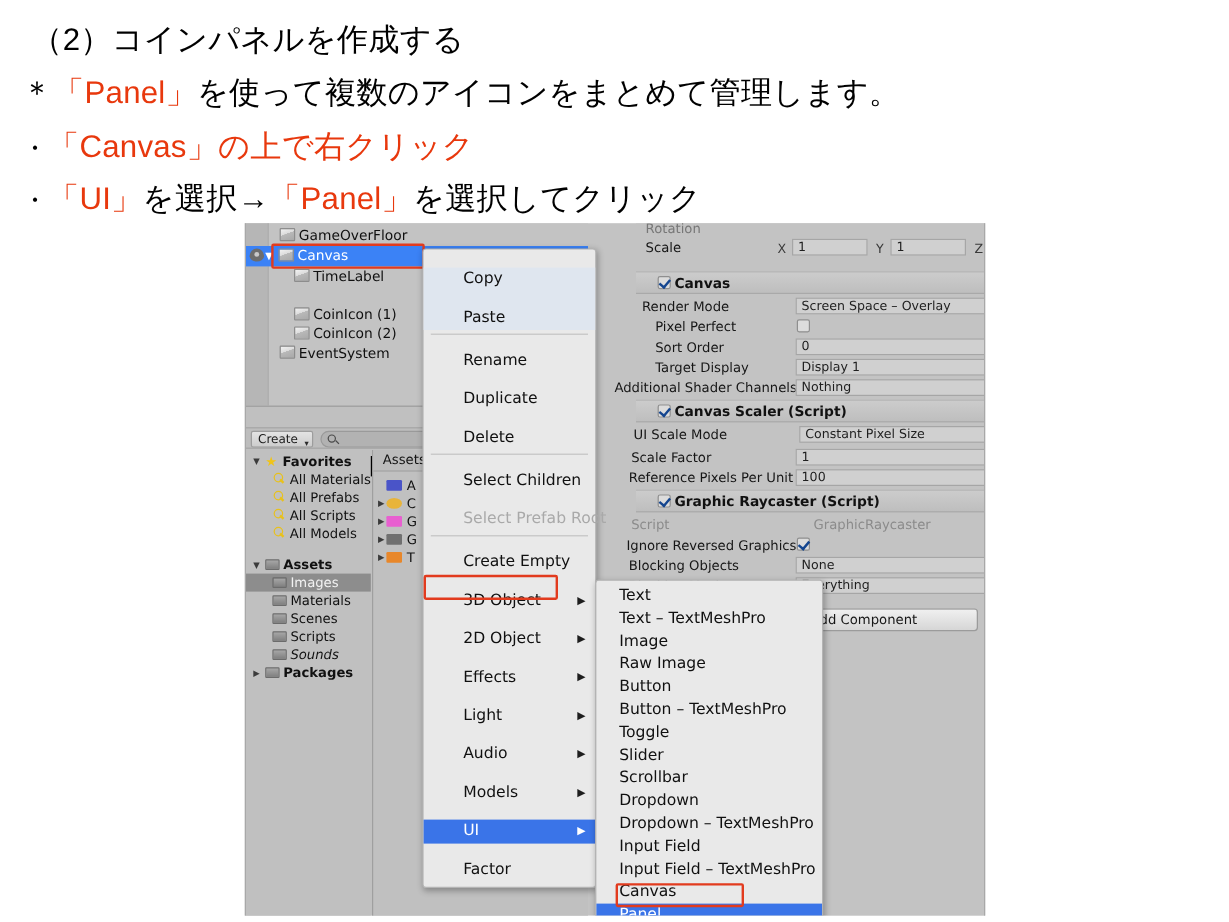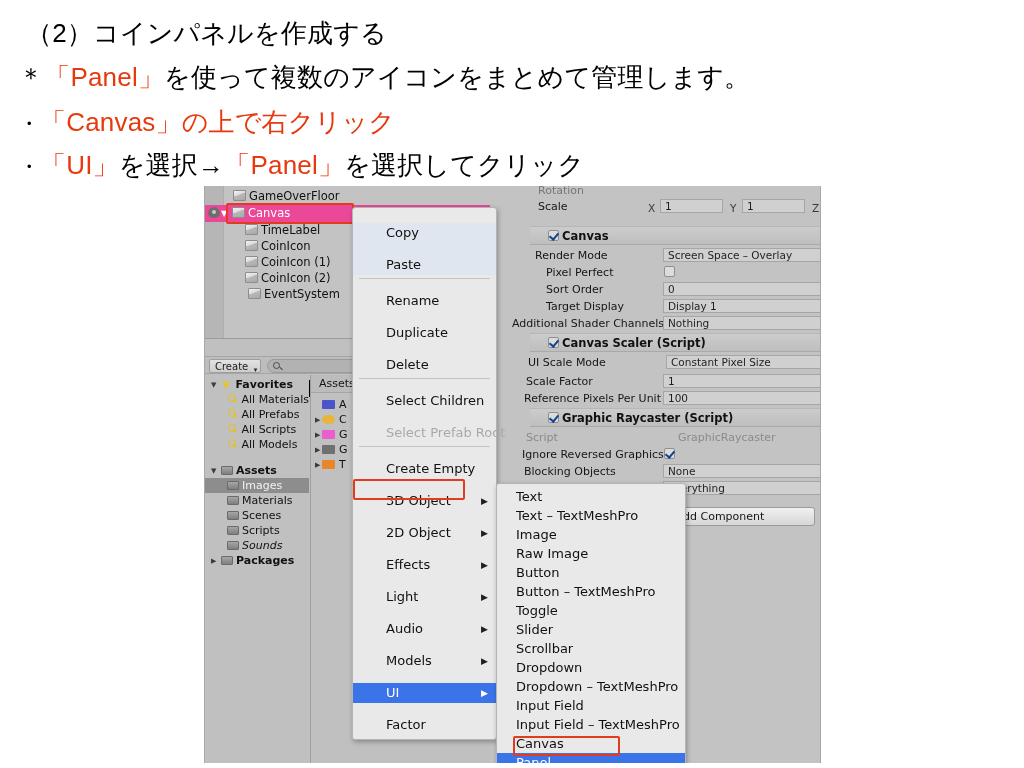--- a/index.html
+++ b/index.html
@@ -46,21 +46,21 @@
   .h-gutter { position: absolute; left: 0; top: 0; width: 19px; height: 152px; background: #b6b6b6; border-right: 1px solid #adadad; }
   .h-row {
     position: absolute; left: 0; height: 17px; width: 285px;
     font-size: 11.5px; color: #101010; line-height: 17px; white-space: nowrap;
   }
   .h-row .cube {
     display: inline-block; width: 13px; height: 11px; vertical-align: -1px; margin-right: 3px;
     background: linear-gradient(160deg,#f2f2f2 0%,#dcdcdc 42%,#b9b9b9 43%,#a9a9a9 100%);
     border: 1px solid #8d8d8d; border-radius: 1px;
   }
-  .h-row.sel { background: #ec4899; color: #ffffff; }
+  .h-row.sel { background: #3b82f6; color: #ffffff; }
   .h-row .tri { display:inline-block; width: 11px; font-size: 8px; color:#3a3a3a; vertical-align: 1px;}
   .h-row.sel .tri { color: #ffffff; }
   .eye {
     position: absolute; left: 3px; top: 3px; width: 12px; height: 11px;
     border-radius: 50% 50% 50% 50% / 60% 60% 40% 40%;
     background: #6d6d6d;
   }
   .eye::after { content:''; position:absolute; left:4px; top:3px; width:4px; height:4px; border-radius:50%; background:#c9c9c9; }
   .redbox { position: absolute; border: 2px solid #e23b1e; border-radius: 2px; pointer-events:none; }
 
@@ -207,30 +207,27 @@
 
     <div class="h-row sel" style="top:19px;padding-left:16px;">
       <span class="tri">▼</span><span class="cube"></span><span>Canvas</span>
     </div>
     <div class="eye" style="top:21px;"></div>
     <div class="redbox" style="left:21px;top:17px;width:128px;height:21px;"></div>
 
     <div class="h-row" style="top:36px;padding-left:40px;">
       <span class="cube"></span><span>TimeLabel</span>
     </div>
-    <div class="h-row" style="top:52px;padding-left:40px;">
-      <span class="cube"></span><span>CoinIcon</span>
-    </div>
     <div class="h-row" style="top:68px;padding-left:40px;">
       <span class="cube"></span><span>CoinIcon (1)</span>
     </div>
     <div class="h-row" style="top:84px;padding-left:40px;">
       <span class="cube"></span><span>CoinIcon (2)</span>
     </div>
-    <div class="h-row" style="top:100px;padding-left:43px;">
+    <div class="h-row" style="top:100px;padding-left:28px;">
       <span class="cube"></span><span>EventSystem</span>
     </div>
   </div>
 
   <div class="project">
     <div class="proj-tabstrip">
       <div class="proj-tab">
         <span class="folder-ico"></span><span>Project</span>
       </div>
     </div>

